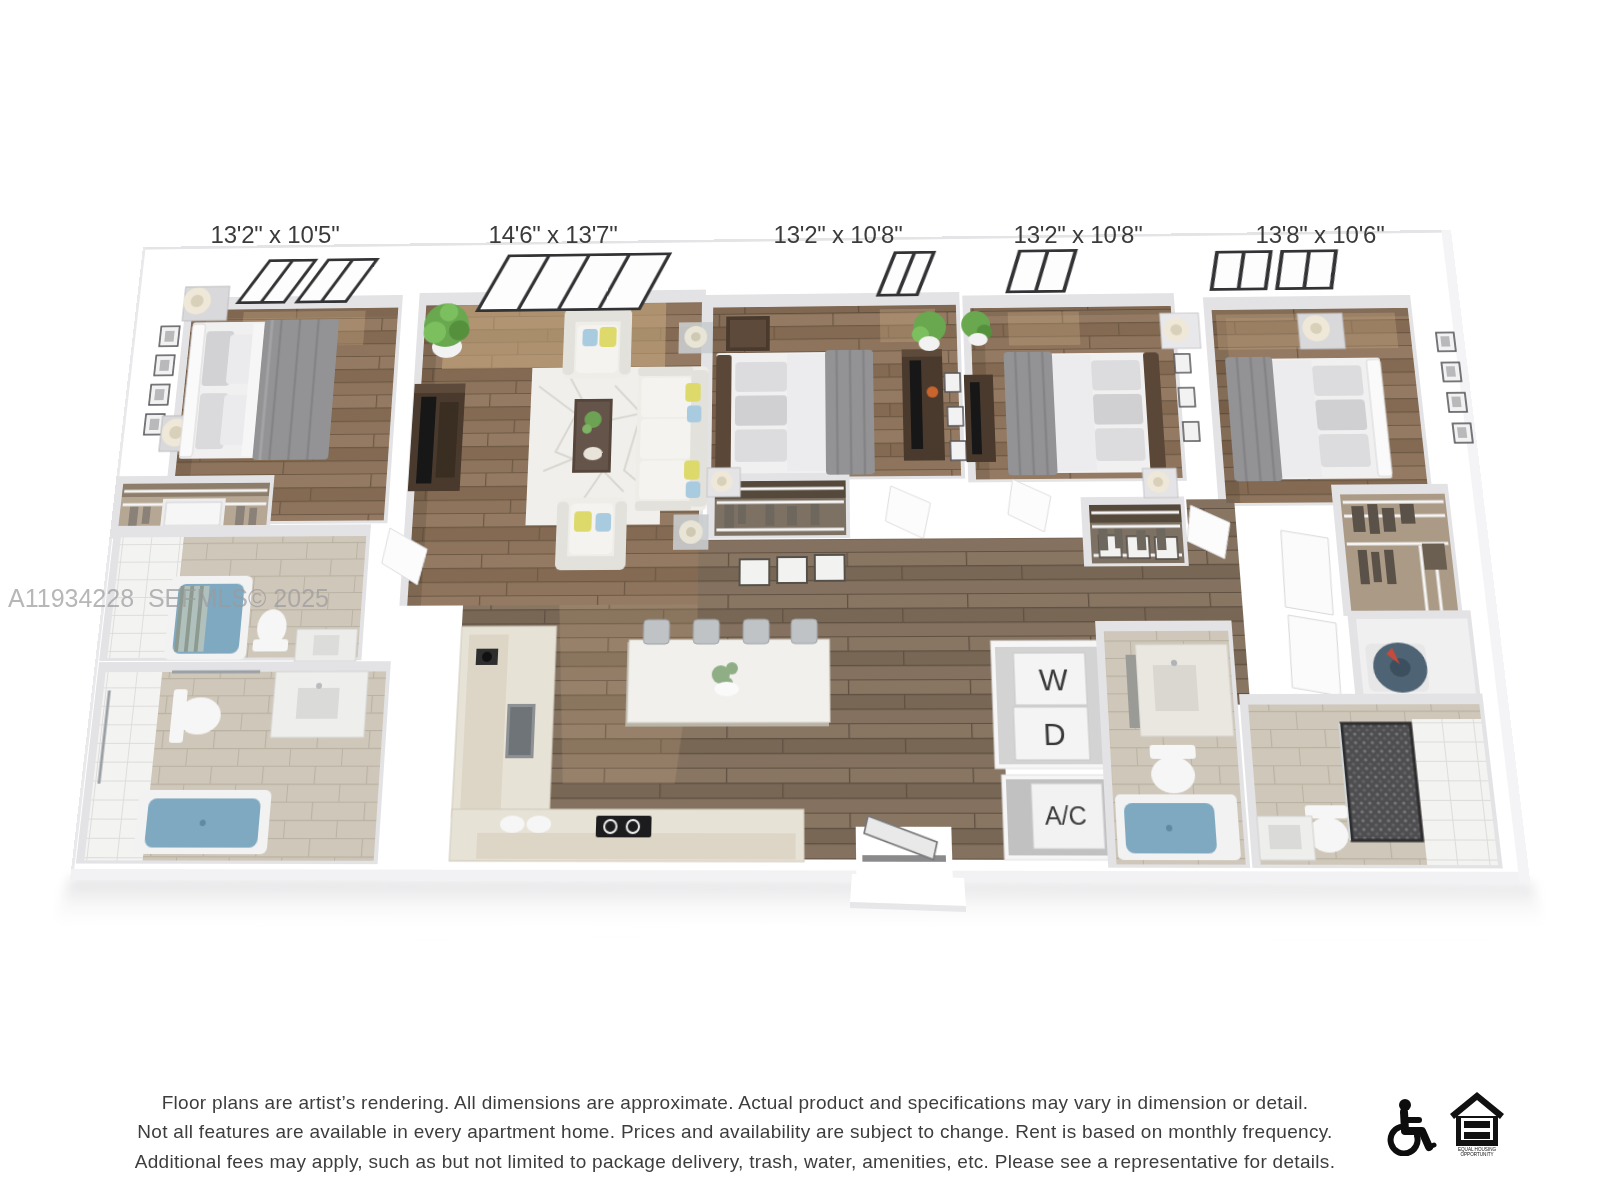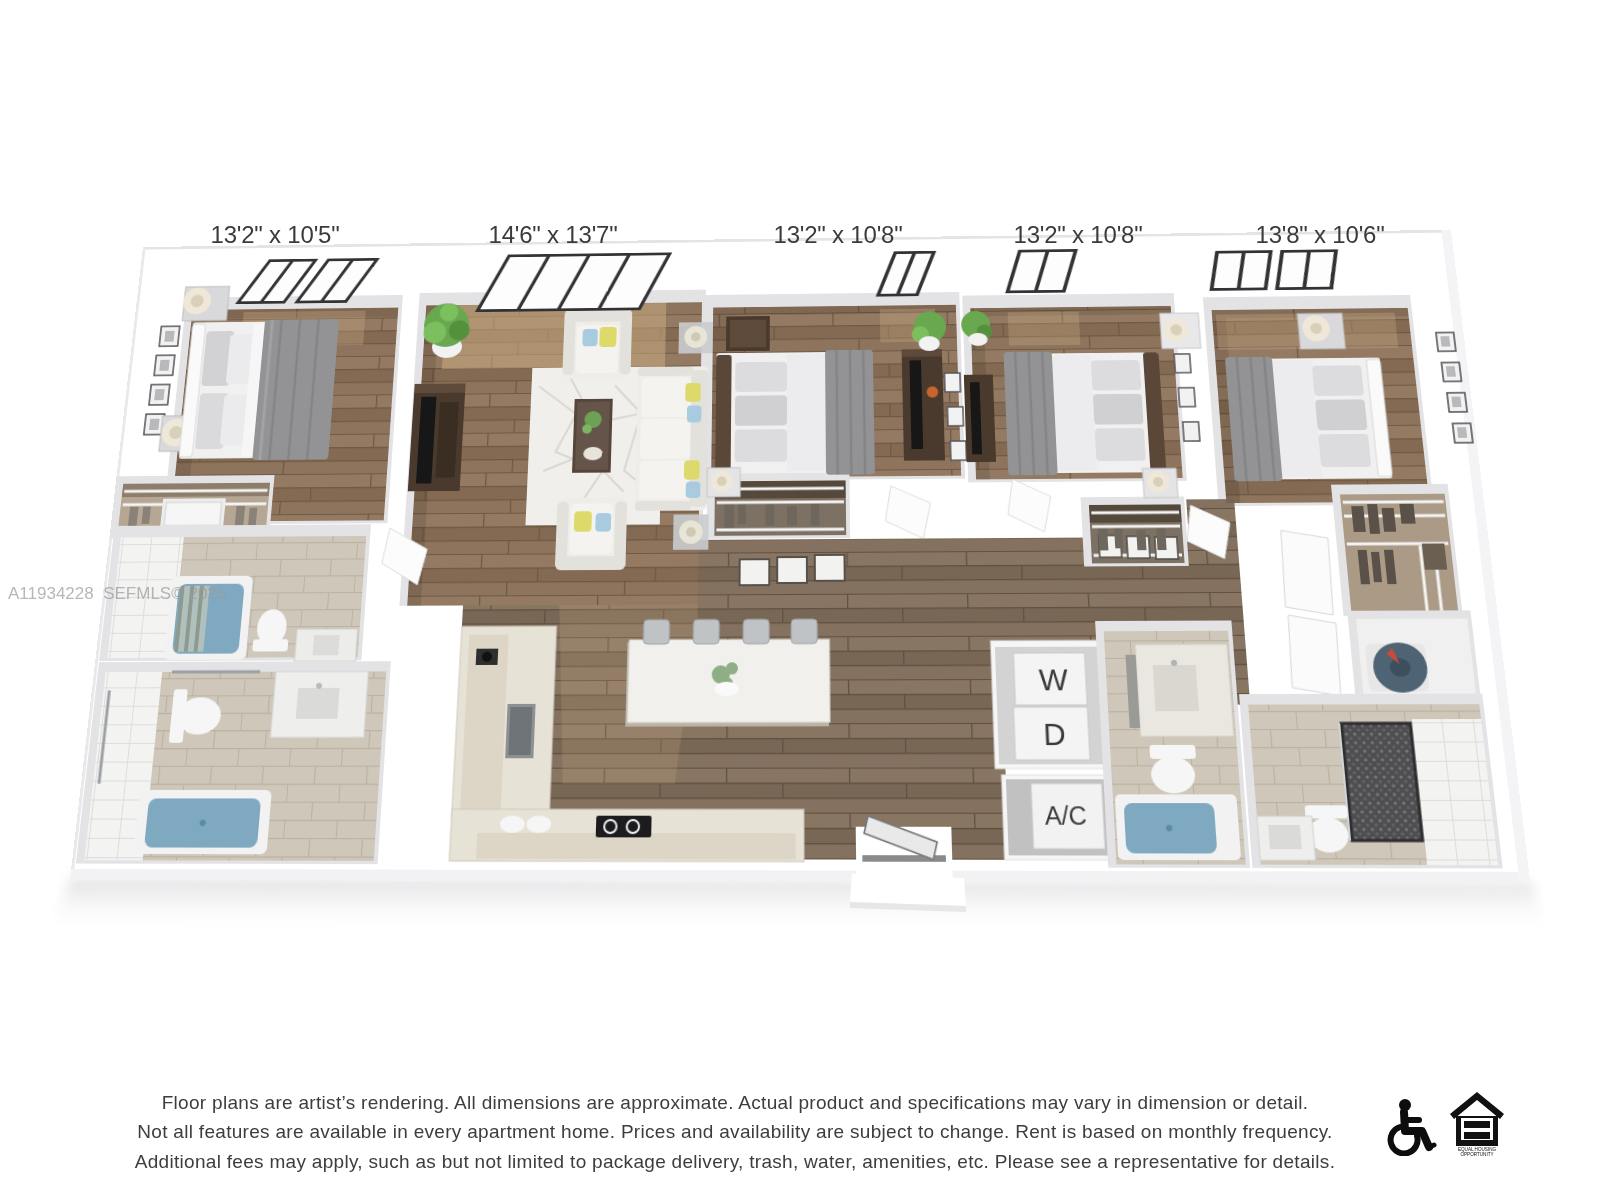--- a/index.html
+++ b/index.html
@@ -694,21 +694,21 @@
 <div class="dim" style="left:275px;top:221px;">13'2" x 10'5"</div>
 
 <div class="dim" style="left:553px;top:221px;">14'6" x 13'7"</div>
 
 <div class="dim" style="left:838px;top:221px;">13'2" x 10'8"</div>
 
 <div class="dim" style="left:1078px;top:221px;">13'2" x 10'8"</div>
 
 <div class="dim" style="left:1320px;top:221px;">13'8" x 10'6"</div>
 
-<div class="abs" style="left:8px;top:584px;font-size:17px;color:#9b9b9e;opacity:0.72;letter-spacing:0px;">A11934228&nbsp; SEFMLS© 2025</div>
+<div class="abs" style="left:8px;top:584px;font-size:25px;color:#9b9b9e;opacity:0.72;letter-spacing:0px;">A11934228&nbsp; SEFMLS© 2025</div>
 
 <div class="disc" style="left:-65px;top:1092px;">Floor plans are artist’s rendering. All dimensions are approximate. Actual product and specifications may vary in dimension or detail.</div>
 
 <div class="disc" style="left:-65px;top:1121px;">Not all features are available in every apartment home. Prices and availability are subject to change. Rent is based on monthly frequency.</div>
 
 <div class="disc" style="left:-65px;top:1151px;">Additional fees may apply, such as but not limited to package delivery, trash, water, amenities, etc. Please see a representative for details.</div>
 
 <svg class="abs" style="left:1386px;top:1098px" width="52" height="58" viewBox="0 0 52 58">
 <g fill="none" stroke="#0d0d0d" stroke-linecap="round" stroke-linejoin="round">
 <circle cx="19" cy="7" r="6" fill="#0d0d0d" stroke="none"></circle>

